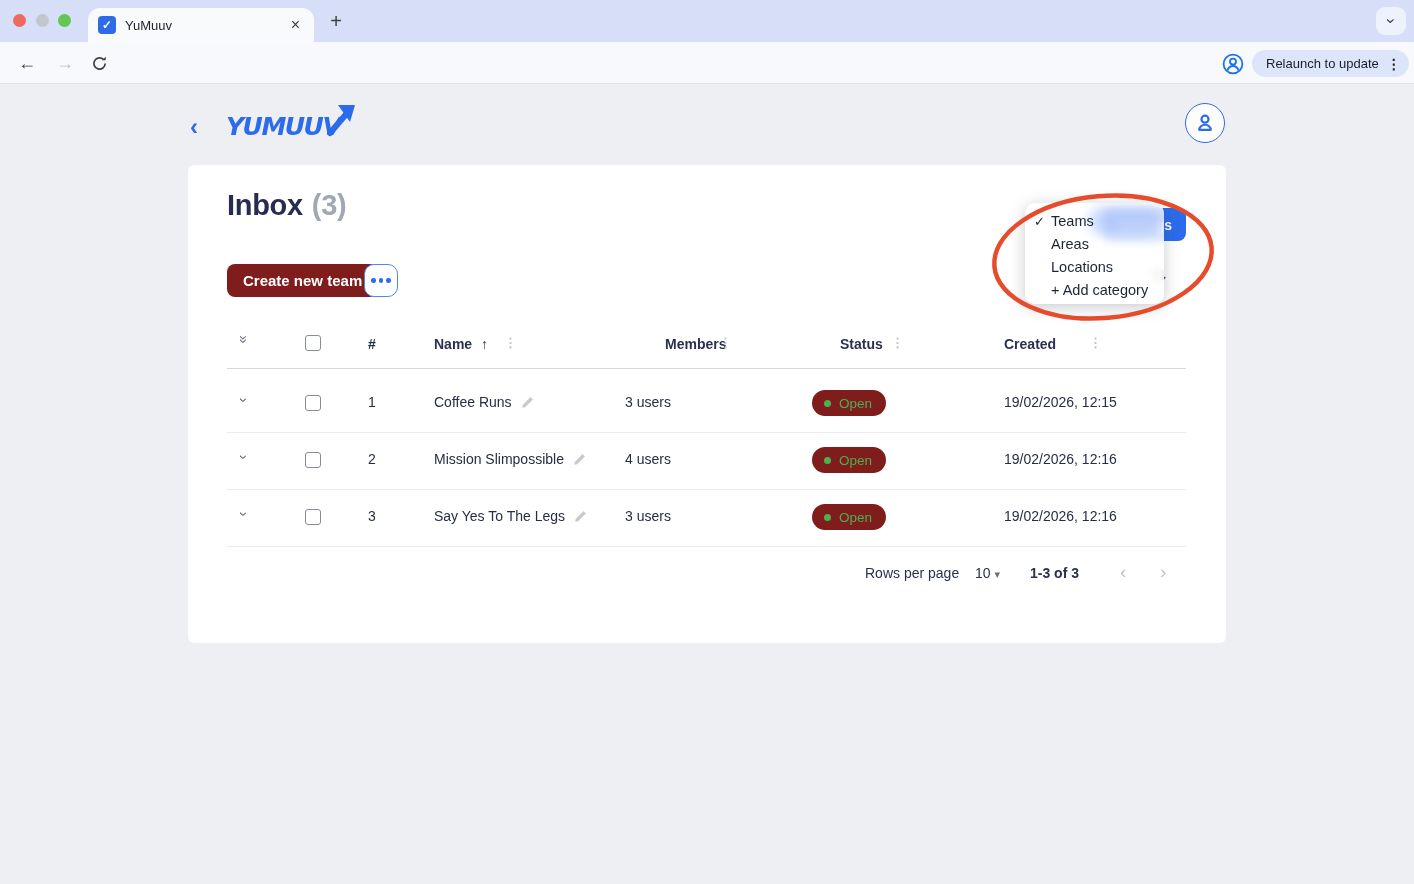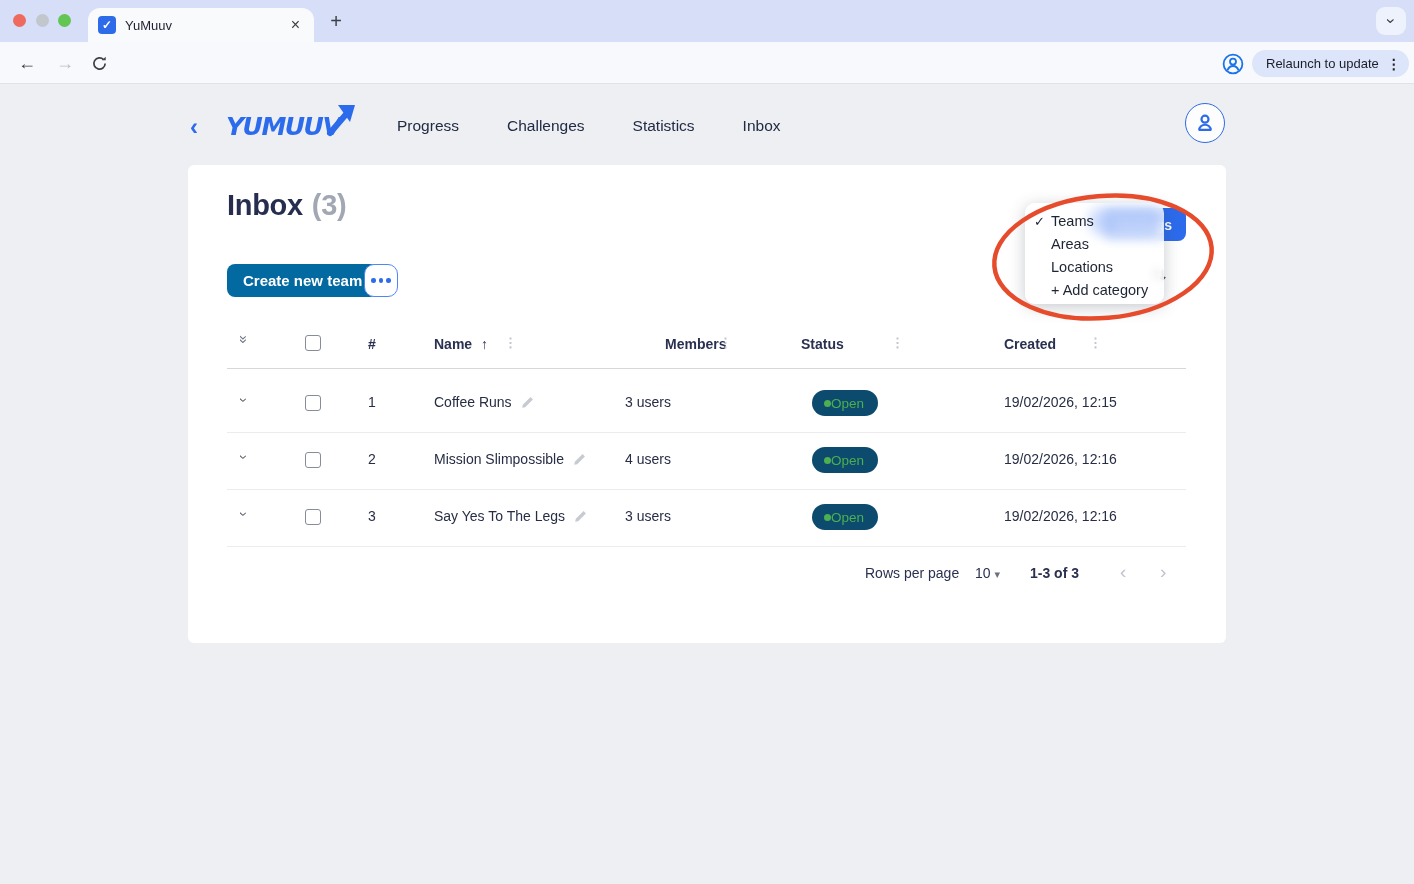--- a/index.html
+++ b/index.html
@@ -42,21 +42,21 @@
   .logo { position:absolute; left:226px; top:102px; }
   .main-nav { position:absolute; left:397px; top:117px; display:flex; gap:48px; }
   .nav-item { font-size:15.5px; font-weight:500; color:#222a44; }
   .avatar-btn { position:absolute; left:1185px; top:103px; width:40px; height:40px; border-radius:50%;
                 background:#fdfdfe; border:1.5px solid #2e6be8; display:flex; align-items:center; justify-content:center; }
 
   
   .card { position:absolute; left:188px; top:165px; width:1038px; height:478px; background:#ffffff; border-radius:6px; }
   .page-title { position:absolute; left:39px; top:24px; font-size:29px; font-weight:800; color:#272d4e; letter-spacing:-0.3px; }
   .page-count { color:#a2a8b3; margin-left:9px; }
-  .btn-create { position:absolute; left:39px; top:99px; height:33px; padding:0 16px; background:#0369a1;
+  .btn-create { position:absolute; left:39px; top:99px; height:33px; padding:0 16px; background:#7f1d1d;
                 border:none; border-radius:8px; color:#fff; font-size:15px; font-weight:700;
                 font-family:"Liberation Sans",sans-serif; display:flex; align-items:center; }
   .btn-more { position:absolute; left:176px; top:99px; width:34px; height:33px; background:#fff;
               border:1.5px solid #4f86f7; border-radius:10px; display:flex; align-items:center;
               justify-content:center; gap:3px; }
   .btn-more i { width:4.5px; height:4.5px; border-radius:50%; background:#2e6be8; }
 
   .btn-settings { position:absolute; left:915px; top:43px; width:83px; height:33px; background:#2c6bec;
                   border:none; border-radius:8px; color:#fff; font-size:14px; font-weight:700;
                   font-family:"Liberation Sans",sans-serif; z-index:1; }
@@ -76,22 +76,22 @@
   .th { position:absolute; font-size:14px; font-weight:700; color:#2a3050; top:171px; }
   .col-menu { position:absolute; top:170px; font-size:13px; color:#c3c7cd; font-weight:700; }
   .expand-all { position:absolute; left:52px; top:166px; font-size:15px; color:#6a707e; }
   .cbx { position:absolute; width:16px; height:16px; border:1.5px solid #878d97; border-radius:3px; background:#fff; }
   .hline { position:absolute; left:39px; top:203px; width:959px; height:1px; background:#d5d7db; }
   .row { position:absolute; left:0; width:100%; height:57px; }
   .row .cell { position:absolute; top:19px; font-size:14px; color:#272d45; }
   .row-chev { position:absolute; left:54px; top:17px; font-size:14px; color:#555b66; }
   .row .cbx { left:117px; top:20px; }
   .name-cell { display:flex; align-items:center; gap:8px; }
-  .badge { position:absolute; left:624px; top:15px; height:26px; border-radius:14px; background:#0c4a6e;
-           display:flex; align-items:center; padding:0 14px 0 12px; }
+  .badge { position:absolute; left:624px; top:15px; height:26px; border-radius:14px; background:#7f1d1d;
+           display:flex; align-items:center; gap:8px; padding:0 14px 0 12px; }
   .badge i { width:7px; height:7px; border-radius:50%; background:#4caf50; }
   .badge span { font-size:13.5px; color:#4caf50; }
   .rowline { position:absolute; left:39px; width:959px; height:1px; background:#ececee; }
 
   
   .pg { position:absolute; font-size:14px; color:#2a3050; top:400px; }
   .pg-caret { color:#6a707e; font-size:11px; }
   .pg-chev { font-size:19px; color:#bfc3ca; top:396px; }
 </style>
 </head>
@@ -141,26 +141,20 @@
   </div>
 
   <span class="app-back">‹</span>
 
   <svg class="logo" width="132" height="44" viewBox="0 0 132 44">
     <text x="0" y="33" font-family="DejaVu Sans, sans-serif" font-size="25" font-weight="bold" font-style="italic" fill="#2c6bec" letter-spacing="-1.5">YUMUUV</text>
     <path d="M104 31 L122 10" stroke="#2c6bec" stroke-width="6" stroke-linecap="round"></path>
     <polygon points="112,3 129,3 124,20" fill="#2c6bec"></polygon>
   </svg>
 
-  <nav class="main-nav">
-    <span class="nav-item">Progress</span>
-    <span class="nav-item">Challenges</span>
-    <span class="nav-item">Statistics</span>
-    <span class="nav-item">Inbox</span>
-  </nav>
 
   <span class="avatar-btn">
     <svg width="22" height="22" viewBox="0 0 20 20" fill="none" stroke="#2e6be8" stroke-width="2">
       <circle cx="10" cy="6.5" r="3.2"></circle>
       <path d="M4.8 16.2 a5.2 4.6 0 0 1 10.4 0 z" stroke-linejoin="round"></path>
     </svg>
   </span>
 
   <div class="card">
 
@@ -204,21 +198,21 @@
     </svg>
 
     <span class="expand-all"><span class="rot90">»</span></span>
     <span class="cbx" style="left:117px;top:170px;"></span>
     <span class="th" style="left:180px;">#</span>
     <span class="th" style="left:246px;"><span>Name</span>
       <span style="font-weight:400;margin-left:5px;">↑</span></span>
     <span class="col-menu" style="left:316px;">⋮</span>
     <span class="th" style="left:437px;margin-left:40px;">Members</span>
     <span class="col-menu" style="left:531px;">⋮</span>
-    <span class="th" style="left:613px;">Status</span>
+    <span class="th" style="left:652px;">Status</span>
     <span class="col-menu" style="left:703px;">⋮</span>
     <span class="th" style="left:816px;">Created</span>
     <span class="col-menu" style="left:901px;">⋮</span>
     <div class="hline"></div>
 
     <div class="row" style="top:210px;">
       <span class="row-chev"><span class="rot90">›</span></span>
       <span class="cbx"></span>
       <span class="cell" style="left:180px;">1</span>
       <span class="cell name-cell" style="left:246px;">

